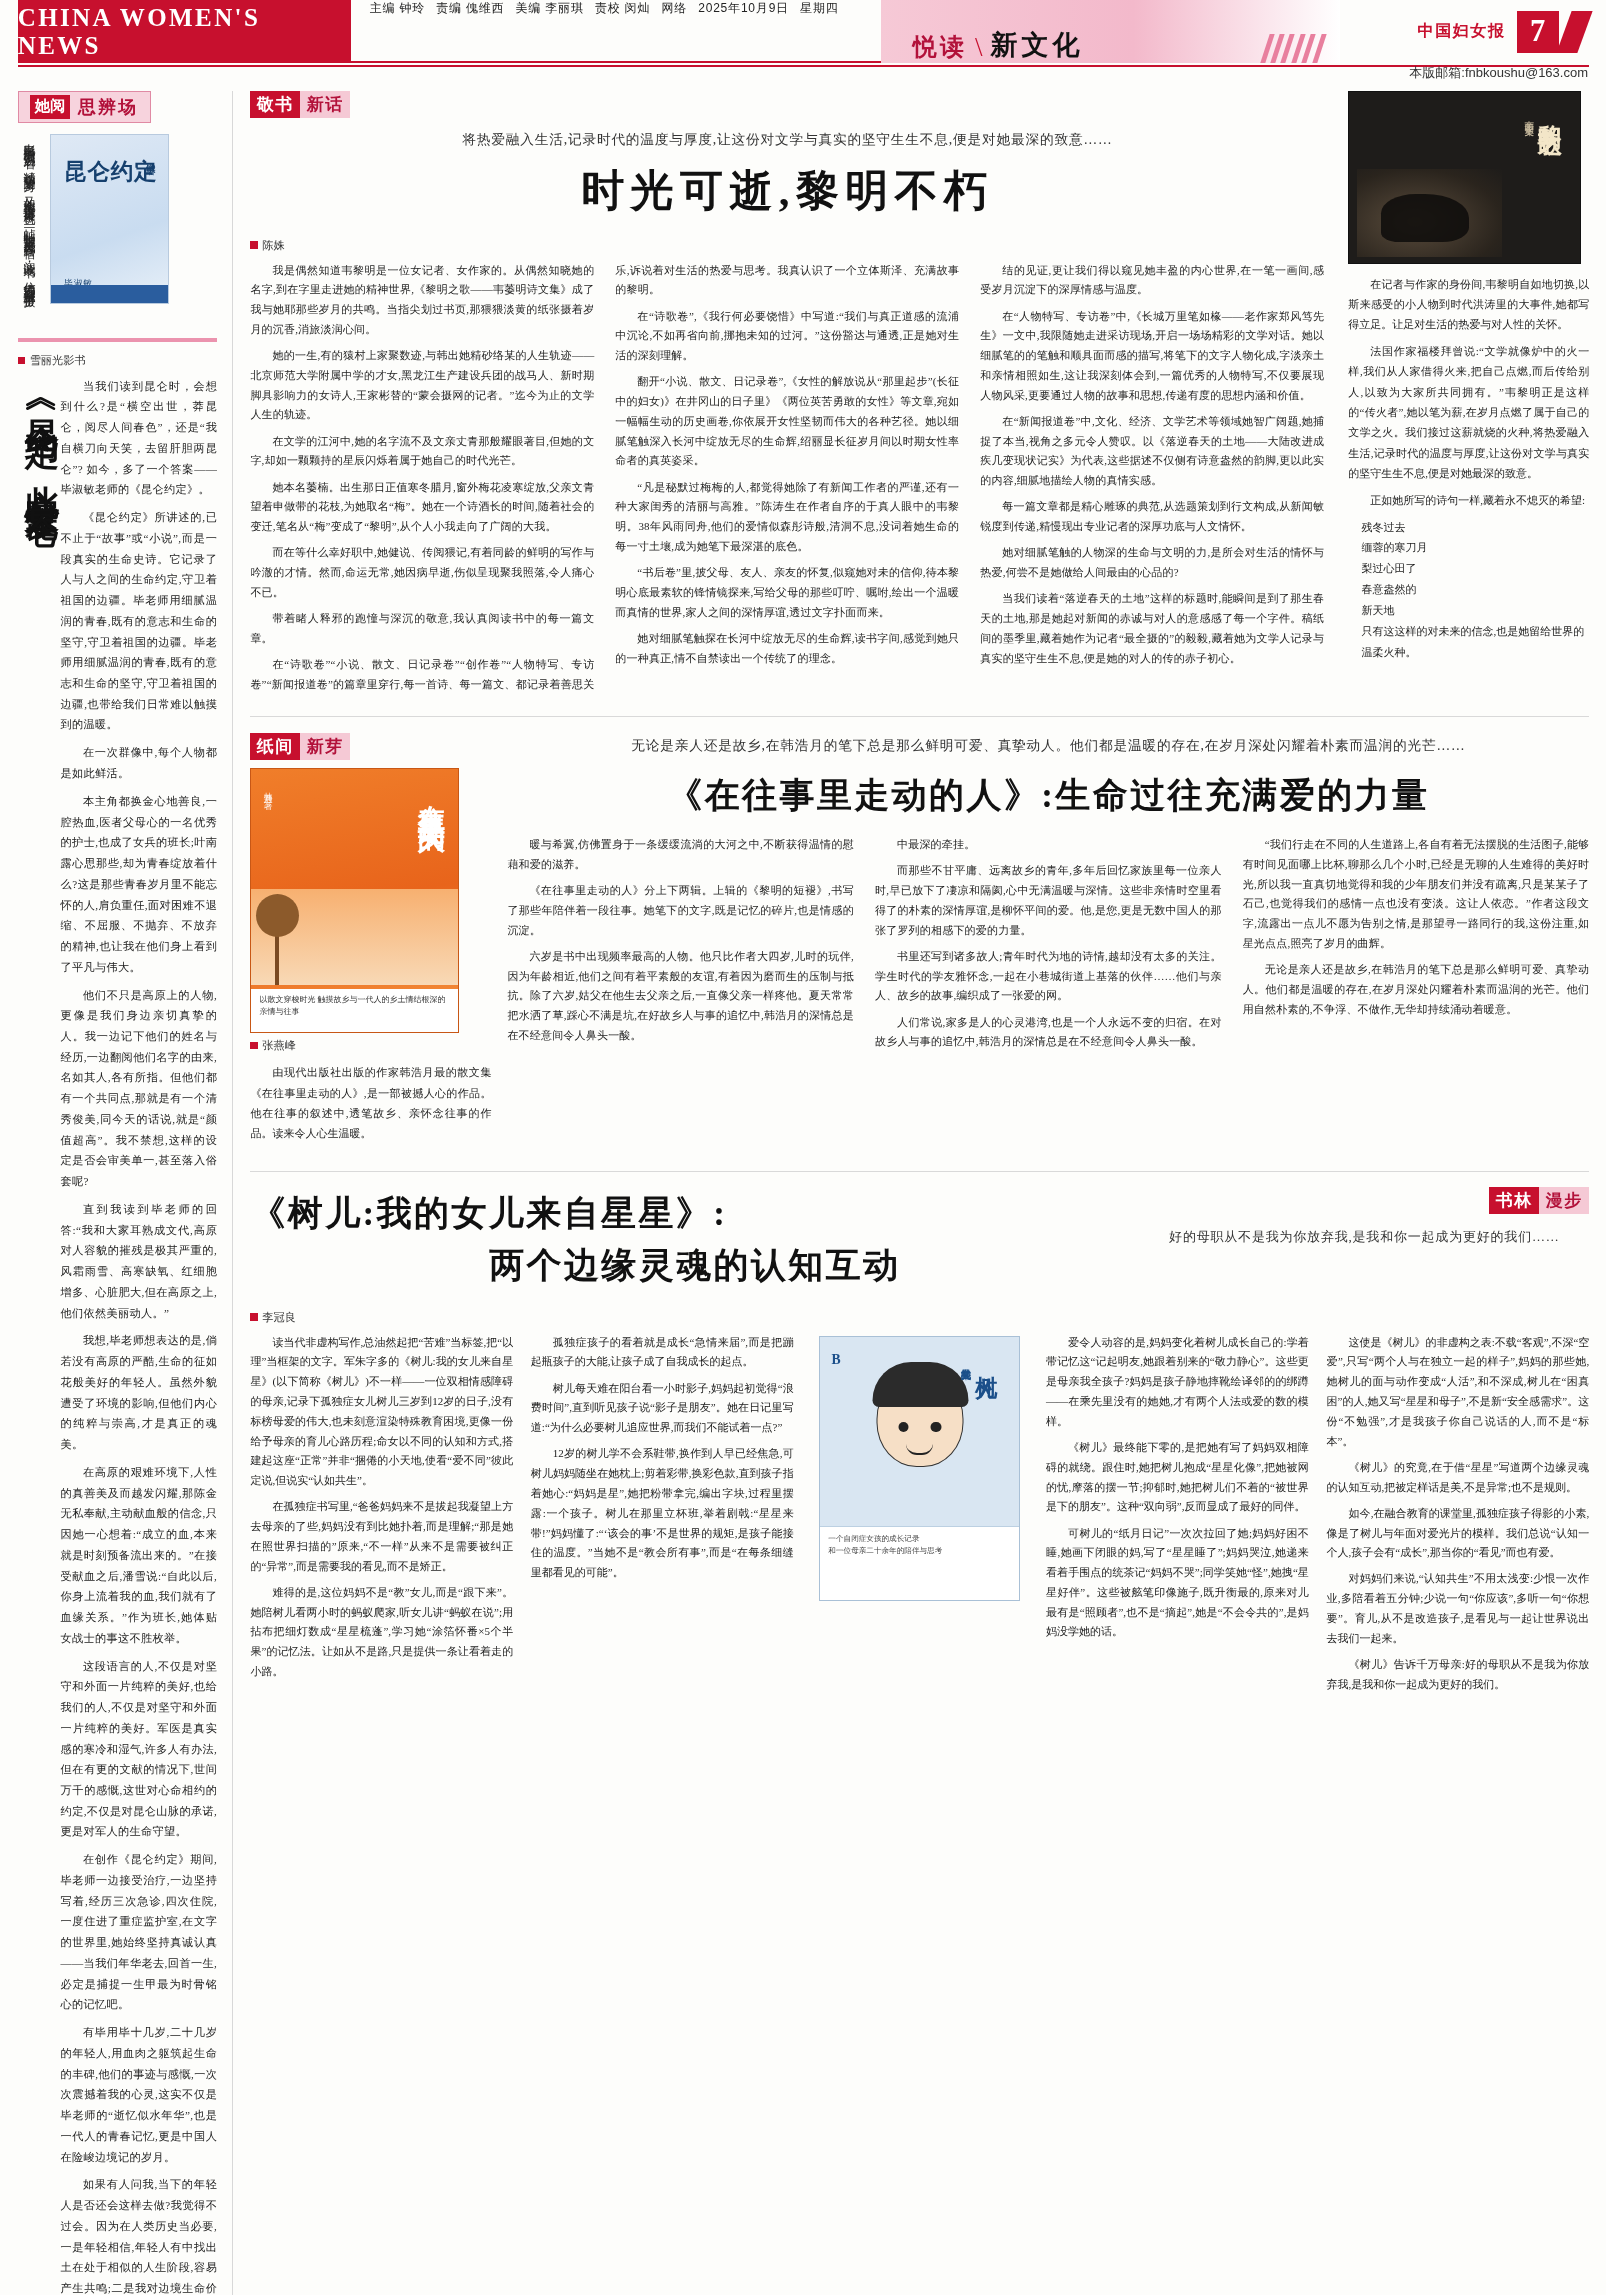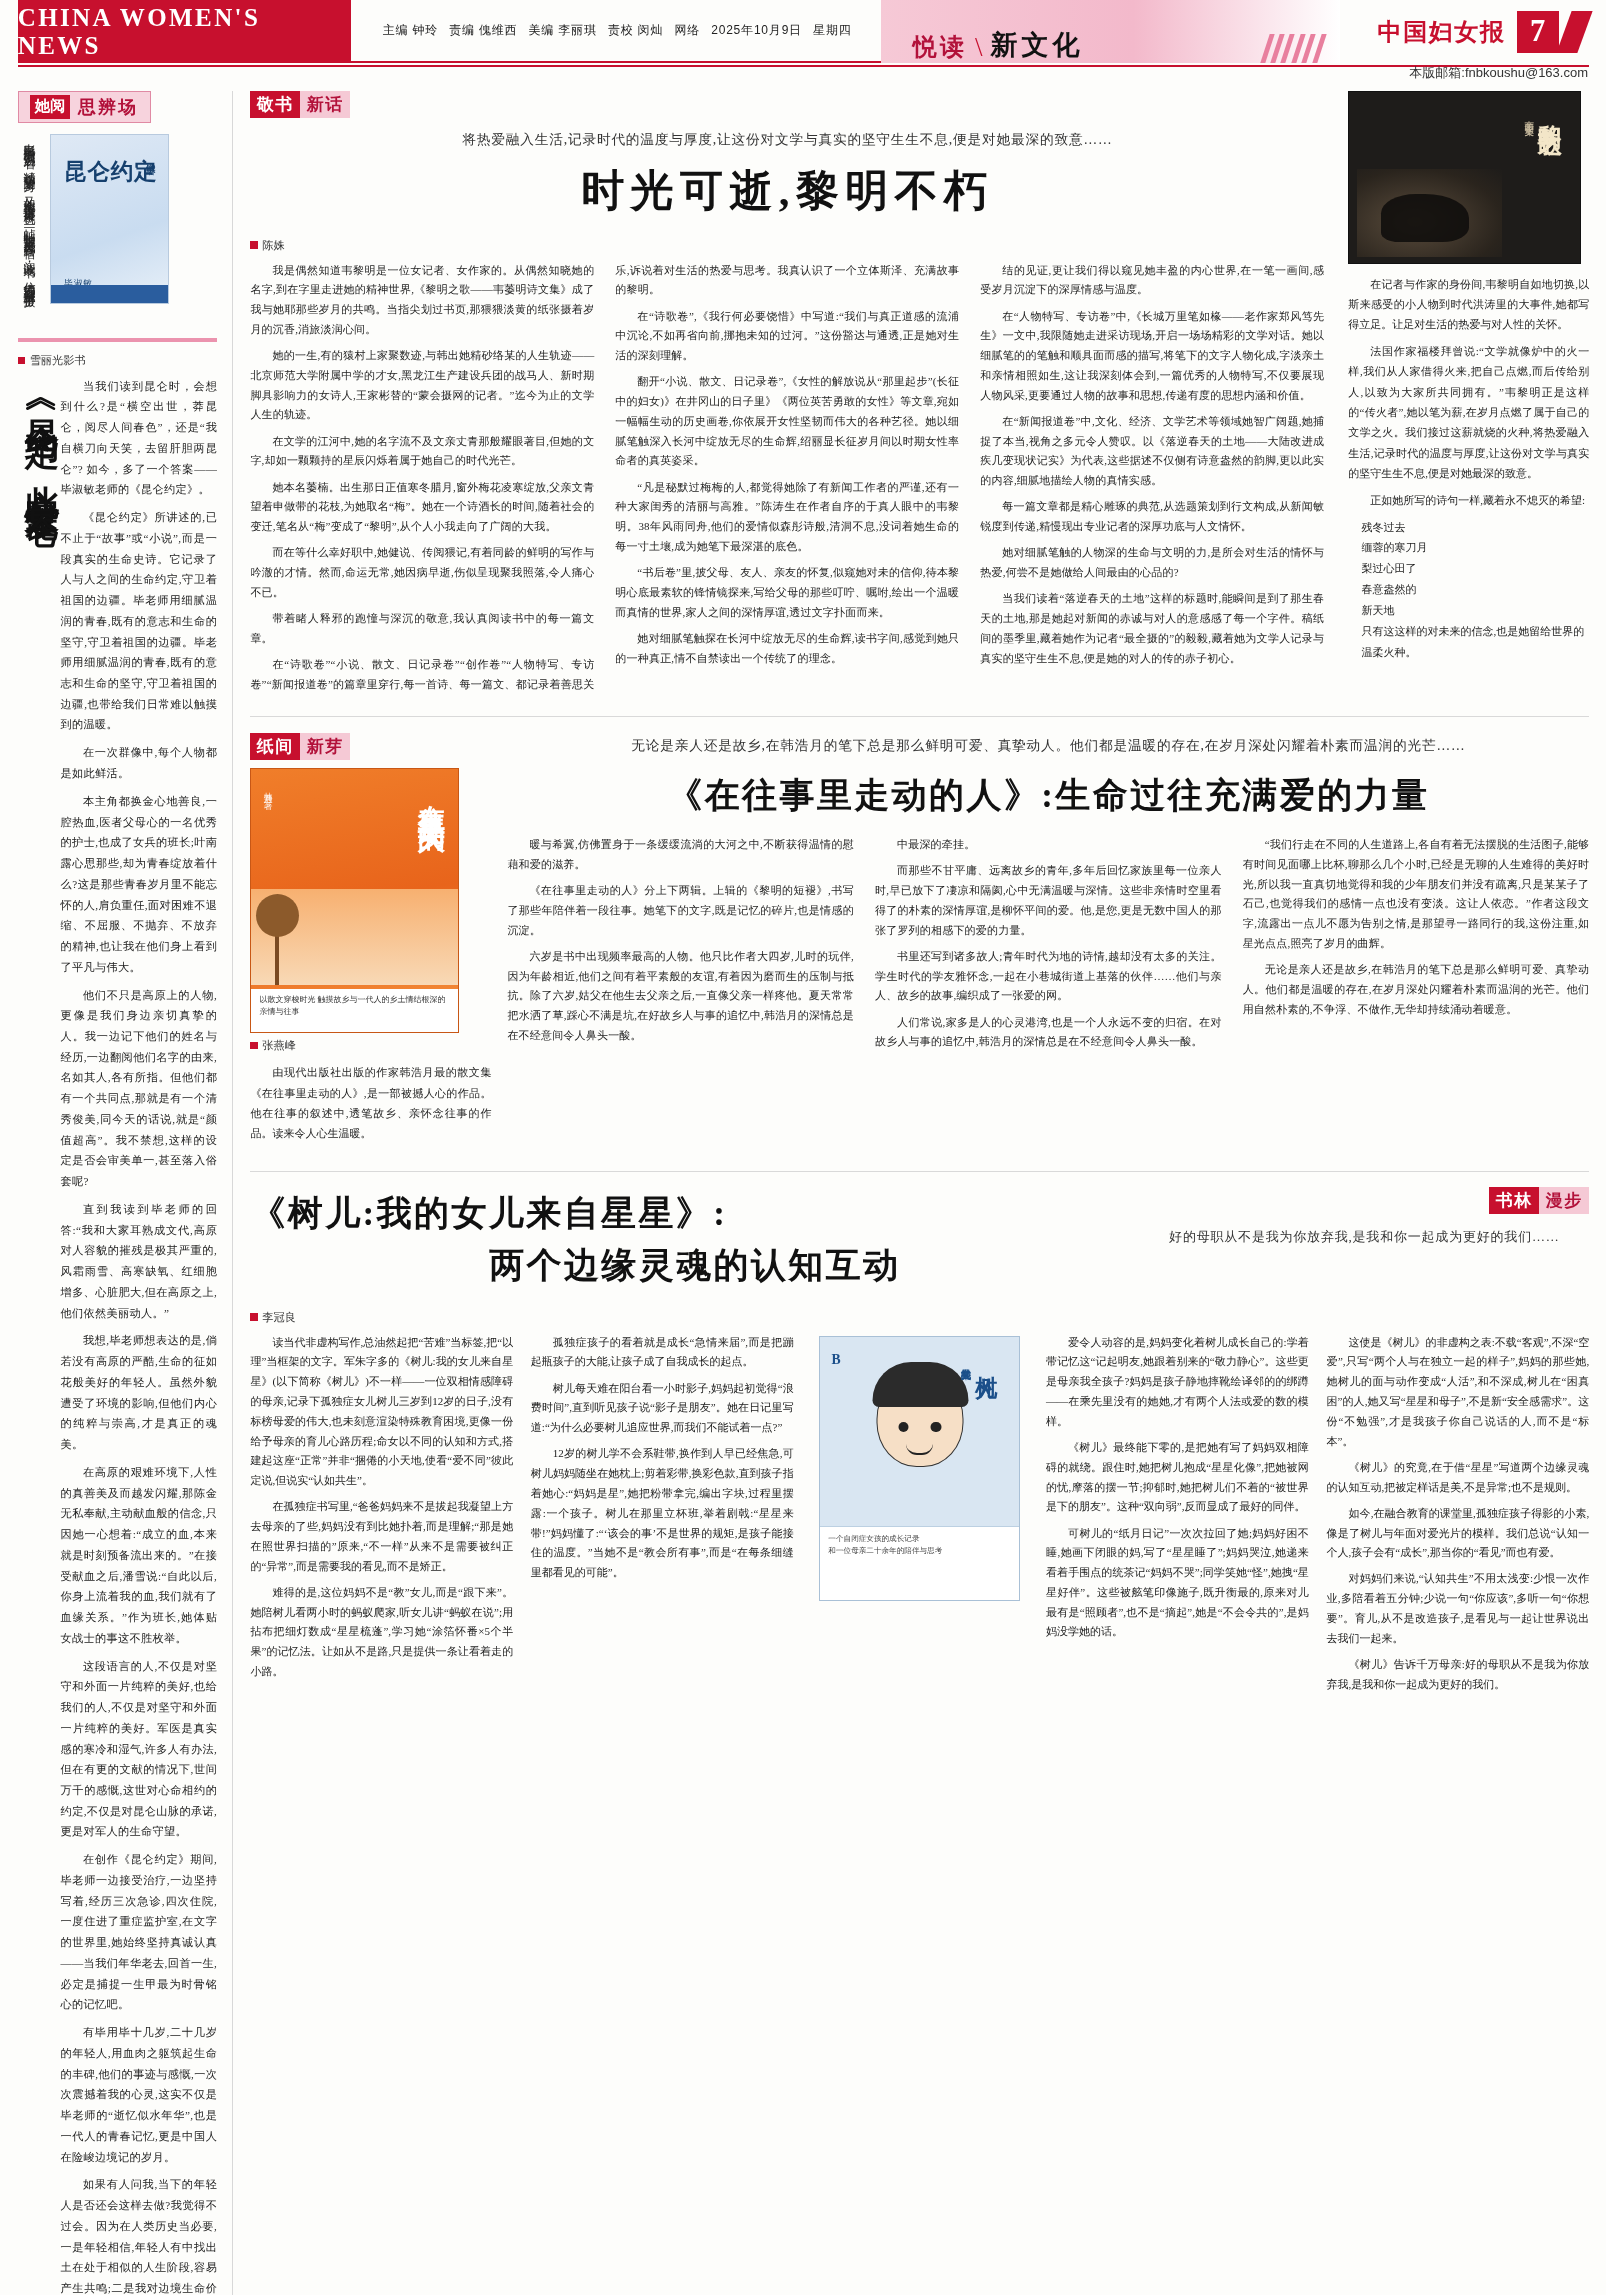--- a/index.html
+++ b/index.html
@@ -14,21 +14,21 @@
 
   
   .masthead { position:relative; height:63px; display:flex; align-items:stretch; }
   .mh-red {
     width:333px; background:#c7102e; color:#fff;
     display:flex; align-items:center; justify-content:center;
     font-family:"Liberation Serif", serif; font-weight:bold;
     font-size:25px; letter-spacing:2.4px;
   }
   .mh-mid {
-    flex:0 0 530px; display:flex; align-items:center; padding-left:32px;
+    flex:0 0 530px; display:flex; align-items:flex-start; padding-left:19px;
     font-family:"Liberation Sans", sans-serif; font-size:12px; color:#222;
     letter-spacing:0.8px; border-bottom:2.4px solid #c7102e;
   }
   .mh-mid span { margin-right:11.2px; }
   .mh-pink {
     flex:1; position:relative;
     background:linear-gradient(90deg,#f6c9d6 0%, #f3b9cb 55%, #ffffff 100%);
     display:flex; align-items:flex-end;
   }
   .mh-yue {
@@ -38,21 +38,21 @@
   .mh-slash { color:#c7102e; font-size:27px; margin:0 8px; }
   .mh-xin {
     font-size:27px; font-weight:bold; color:#111; letter-spacing:4px;
   }
   .mh-stripes { flex:1; display:flex; align-items:center; justify-content:flex-end; gap:5.6px; padding-right:19px;}
   .mh-stripes i { display:block; width:4.8px; height:29px; background:#e87f9e; transform:skewX(-18deg); }
   .mh-right {
     width:249px; position:relative; display:flex; align-items:center; justify-content:flex-end;
     padding-right:4.8px;
   }
-  .mh-logo { font-size:24px; font-weight:bold; color:#c7102e; letter-spacing:1.6px; margin-right:11.2px;}
+  .mh-logo { font-size:16px; font-weight:bold; color:#c7102e; letter-spacing:1.6px; margin-right:11.2px;}
   .mh-page {
     width:42px; height:42px; background:#c7102e; color:#fff; font-size:30.5px; font-weight:bold;
     display:flex; align-items:center; justify-content:center;
   }
   .mh-slant { width:21px; height:42px; background:#c7102e; transform:skewX(-20deg); margin-left:4.8px; }
   .mh-mail {
     position:absolute; right:19px; top:64px;
     font-family:"Liberation Sans", sans-serif; font-size:13px; color:#333;
   }
   .rule-top { height:2.4px; background:#c7102e; margin-top:1.6px; }

